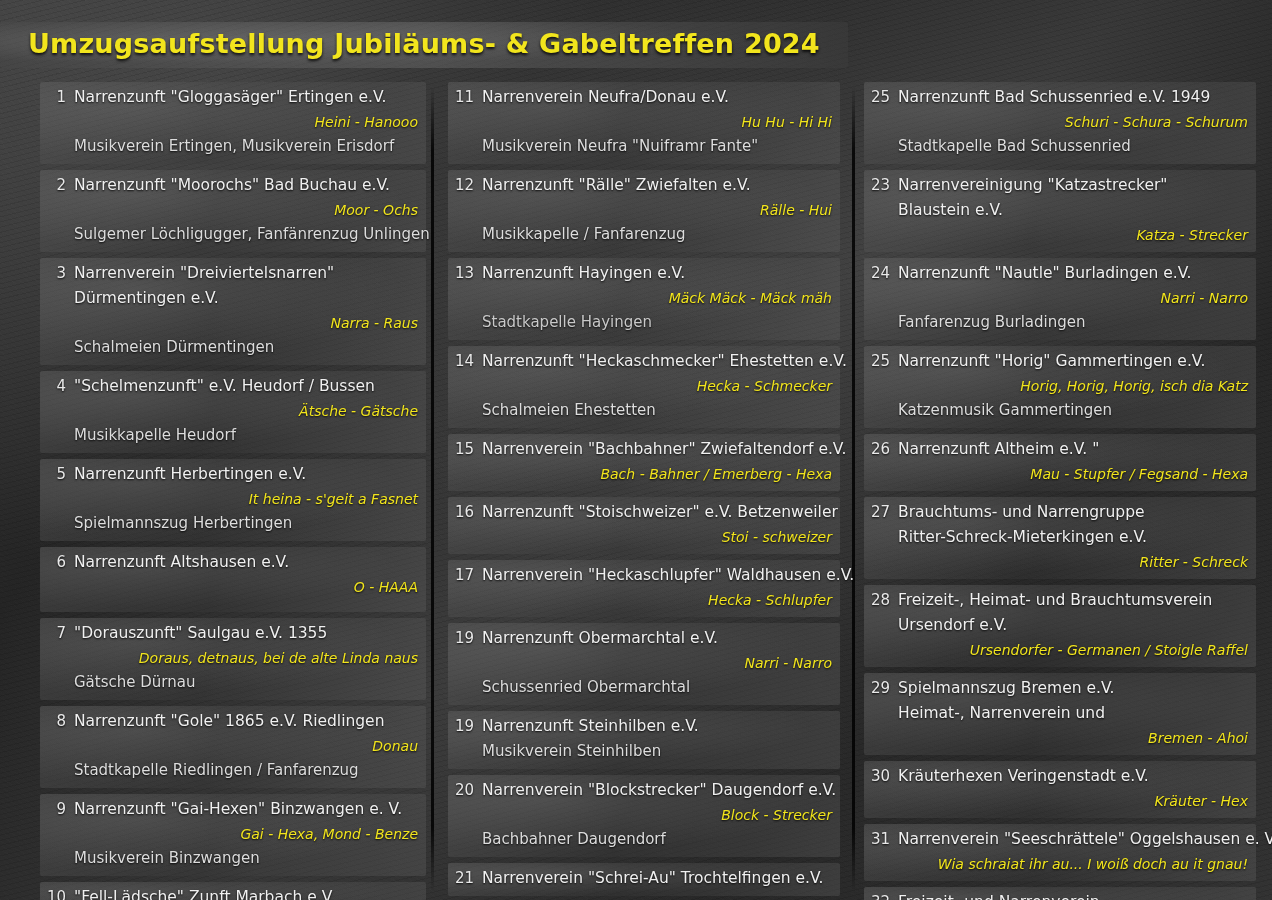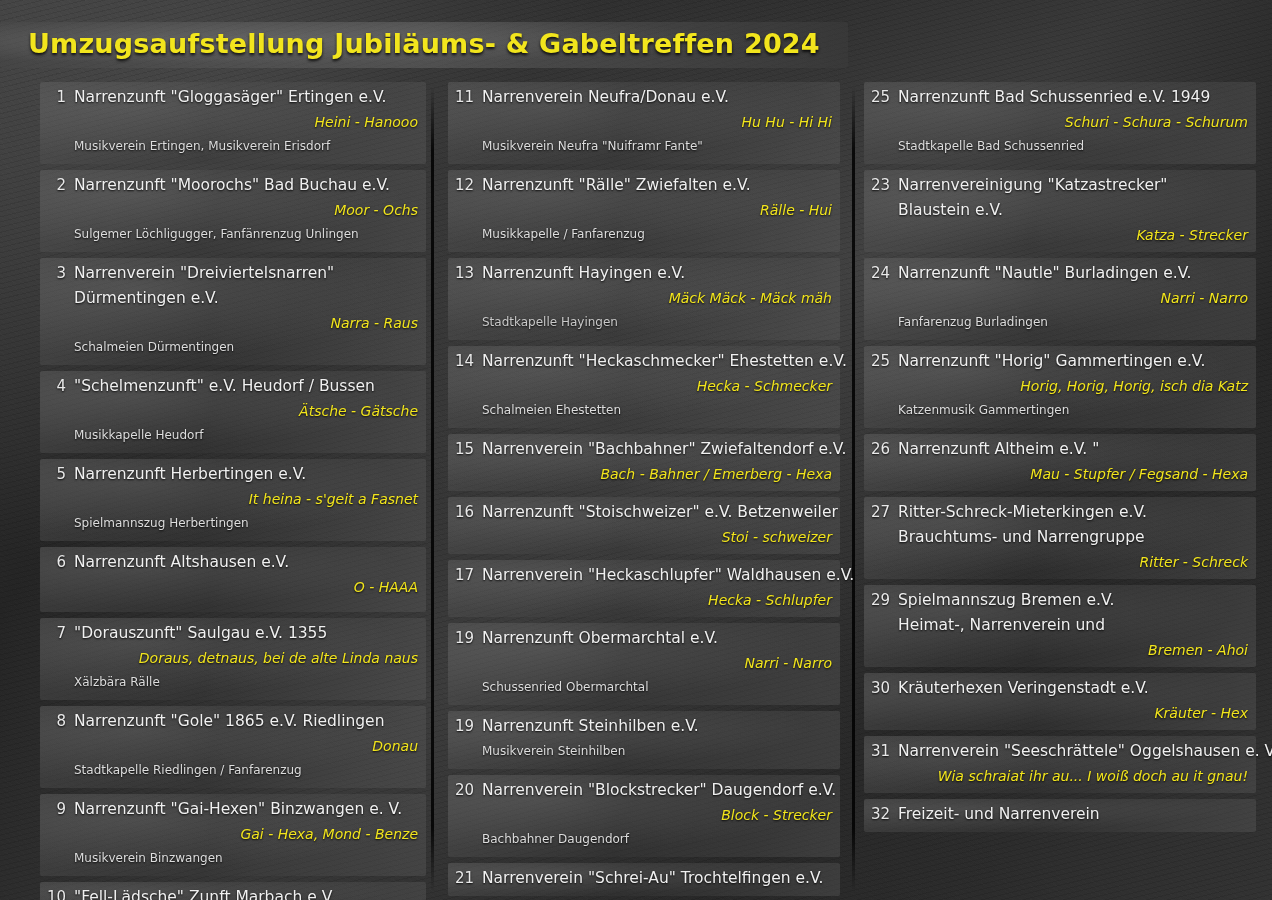--- a/index.html
+++ b/index.html
@@ -121,21 +121,21 @@
     font-size: 14px;
     font-weight: normal;
     font-style: italic;
     color: #f2e51d;
     line-height: 24px;
     text-align: right;
     text-shadow: 0 1px 2px rgba(0,0,0,0.9);
     white-space: nowrap;
   }
   .music {
-    font-size: 12px;
+    font-size: 15px;
     color: #dddddd;
     line-height: 25px;
     text-shadow: 0 1px 2px rgba(0,0,0,0.9);
     white-space: nowrap;
   }
   .music.dim { color: #c9c9c9; }
   .empty-line { height: 8px; }
 </style>
 </head>
 <body>
@@ -202,21 +202,21 @@
           <div class="name">Narrenzunft Altshausen e.V.</div>
           <div class="shout">O - HAAA</div>
           <div class="empty-line"></div>
         </div>
       </div>
       <div class="entry">
         <div class="num">7</div>
         <div class="body">
           <div class="name">"Dorauszunft" Saulgau e.V. 1355</div>
           <div class="shout">Doraus, detnaus, bei de alte Linda naus</div>
-          <div class="music">Xälzbära Rälle</div>
+          <div class="music">Gätsche Dürnau</div>
         </div>
       </div>
       <div class="entry">
         <div class="num">8</div>
         <div class="body">
           <div class="name">Narrenzunft "Gole" 1865 e.V. Riedlingen</div>
           <div class="shout">Donau</div>
           <div class="music">Stadtkapelle Riedlingen / Fanfarenzug</div>
         </div>
       </div>
@@ -359,23 +359,31 @@
       <div class="entry">
         <div class="num">26</div>
         <div class="body">
           <div class="name">Narrenzunft Altheim e.V. "</div>
           <div class="shout">Mau - Stupfer / Fegsand - Hexa</div>
         </div>
       </div>
       <div class="entry">
         <div class="num">27</div>
         <div class="body">
+          <div class="name">Brauchtums- und Narrengruppe</div>
           <div class="name">Ritter-Schreck-Mieterkingen e.V.</div>
-          <div class="name">Brauchtums- und Narrengruppe</div>
           <div class="shout">Ritter - Schreck</div>
+        </div>
+      </div>
+      <div class="entry">
+        <div class="num">28</div>
+        <div class="body">
+          <div class="name">Freizeit-, Heimat- und Brauchtumsverein</div>
+          <div class="name">Ursendorf e.V.</div>
+          <div class="shout">Ursendorfer - Germanen / Stoigle Raffel</div>
         </div>
       </div>
       <div class="entry">
         <div class="num">29</div>
         <div class="body">
           <div class="name">Spielmannszug Bremen e.V.</div>
           <div class="name">Heimat-, Narrenverein und</div>
           <div class="shout">Bremen - Ahoi</div>
         </div>
       </div>

